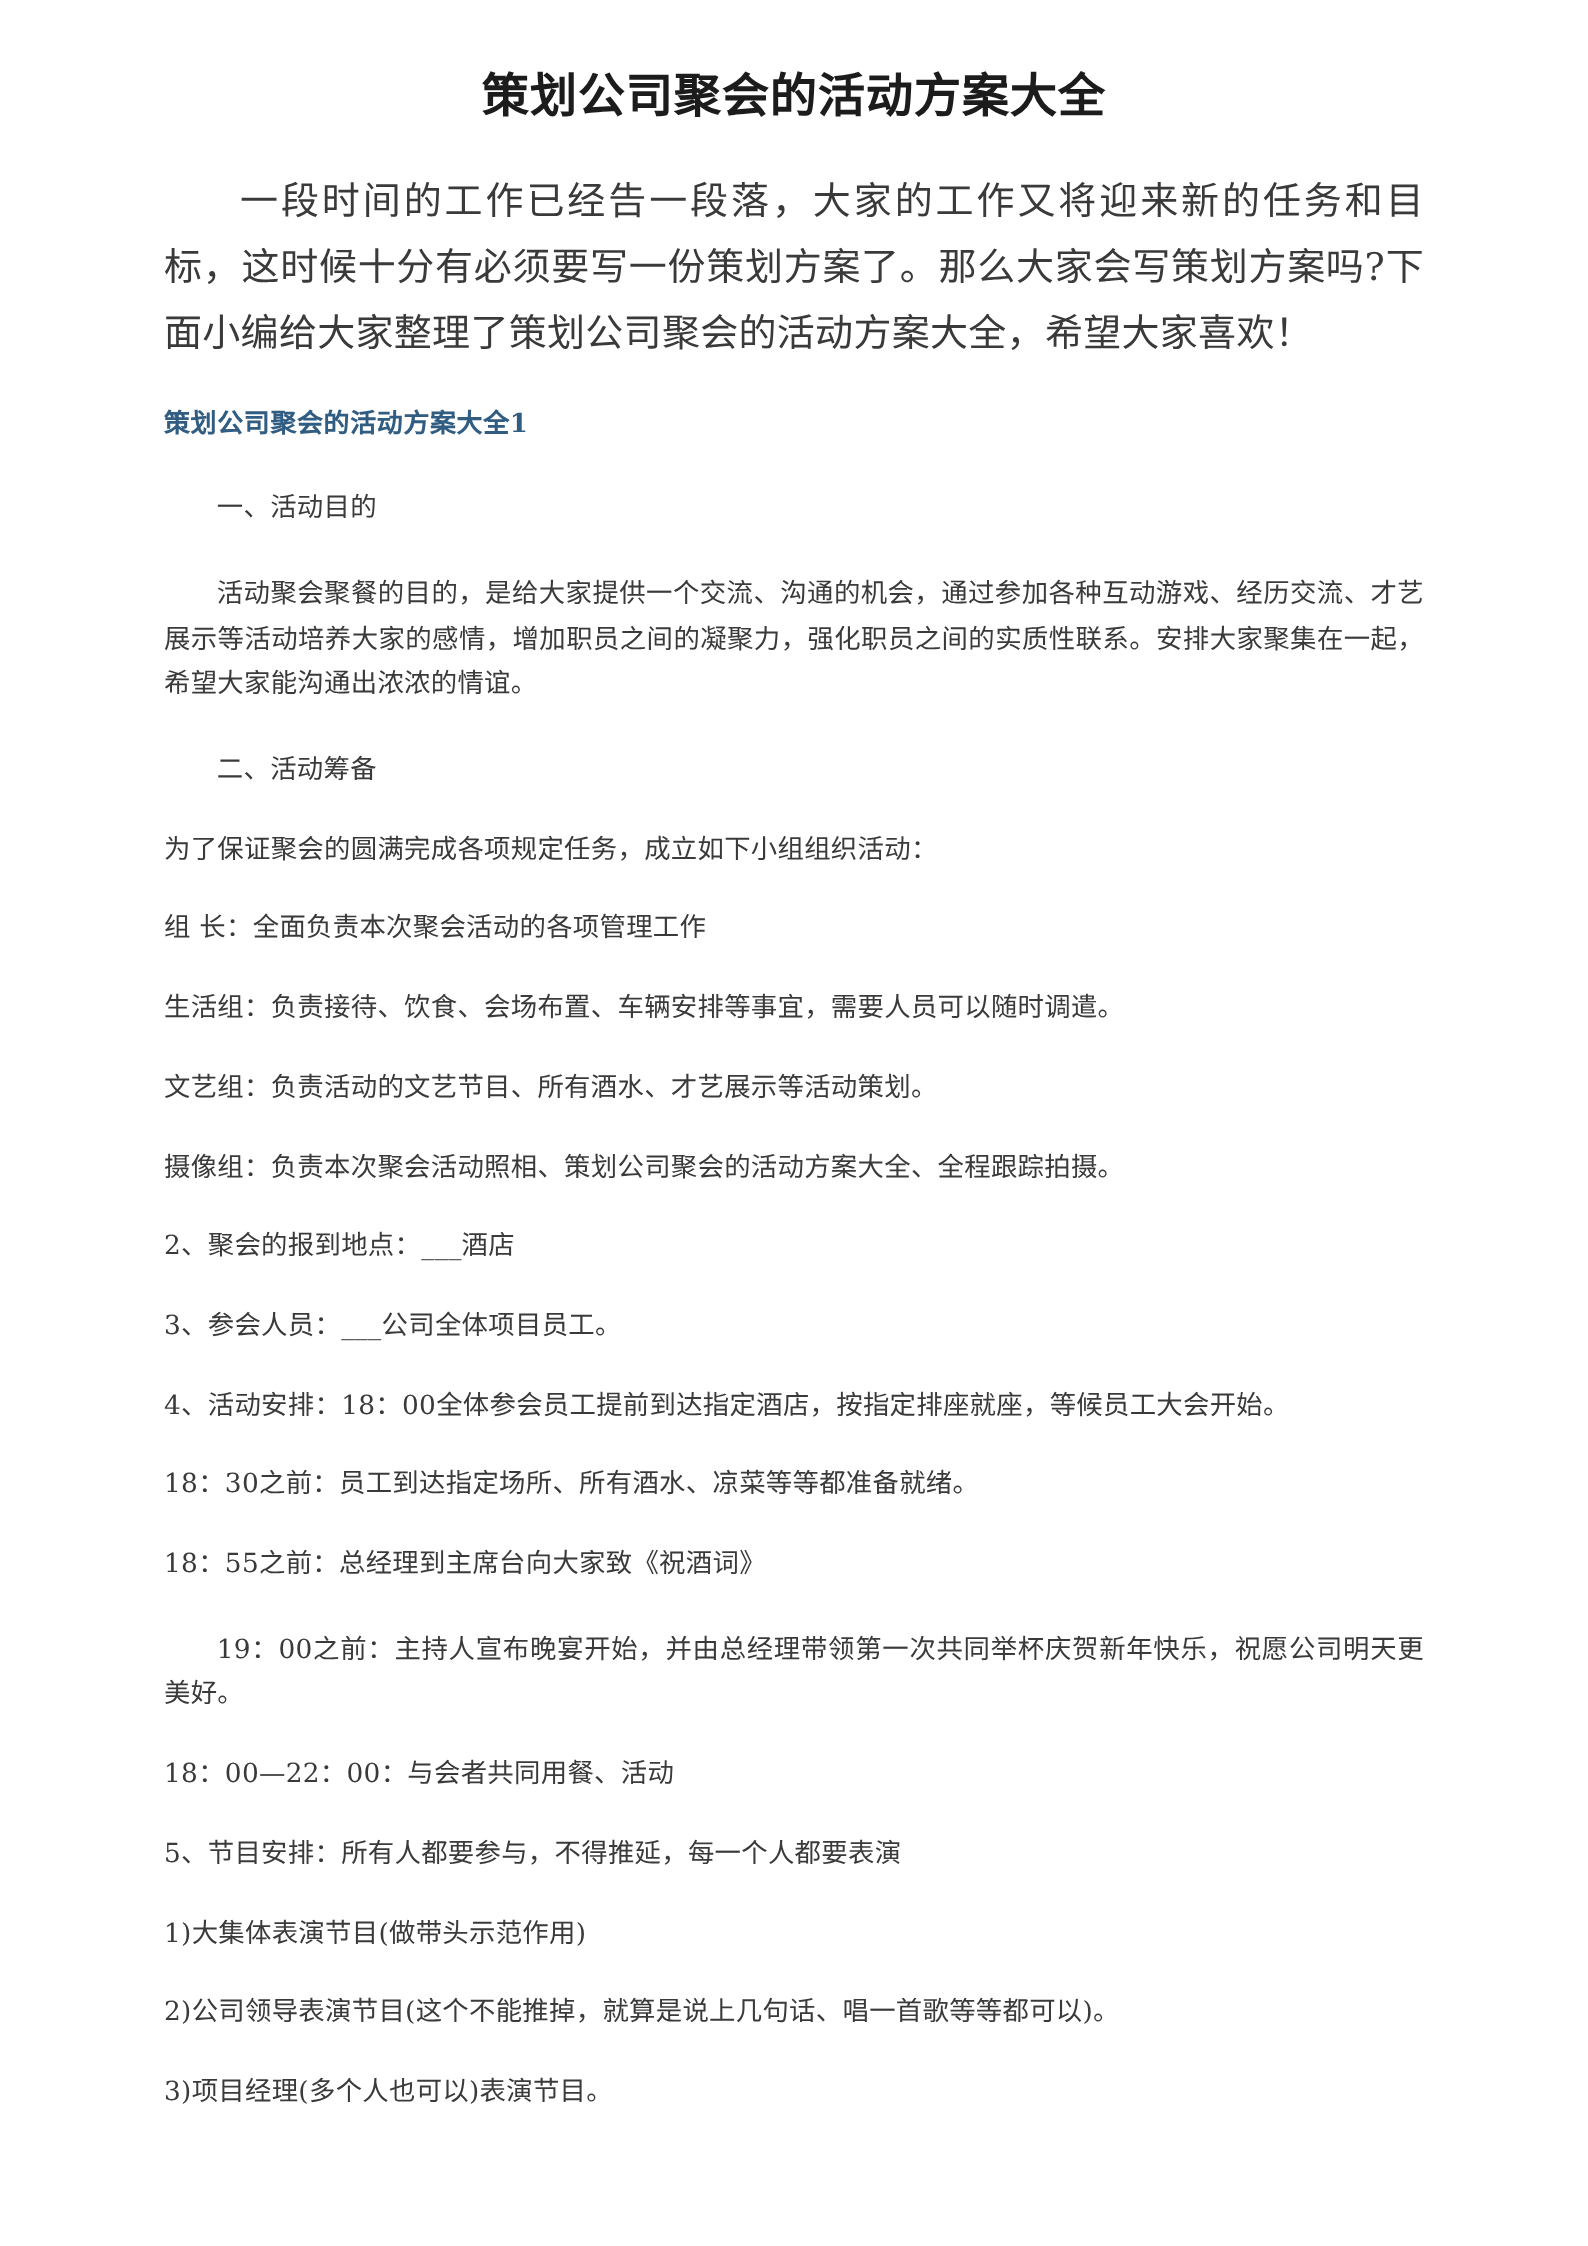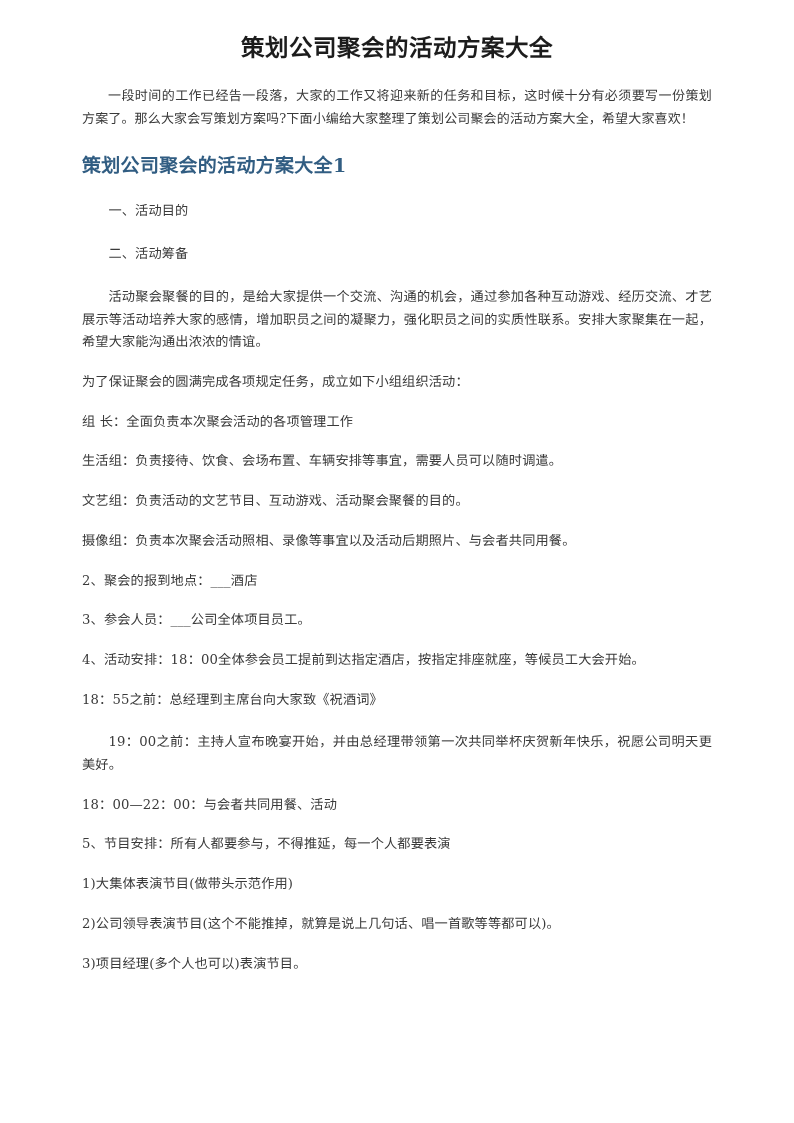--- a/index.html
+++ b/index.html
@@ -29,31 +29,31 @@
     font-weight: bold;
     color: #1c1c1c;
     text-align: center;
     letter-spacing: 0.5px;
     line-height: 1.25;
     margin: 0 0 0 0;
     padding-top: 8px;
   }
   .intro {
     margin: 22px 0 0 0;
-    font-size: 13px;
+    font-size: 19px;
     line-height: 1.72;
     text-align: justify;
     text-justify: inter-ideograph;
     text-indent: 2em;
     color: #3a3a3a;
     letter-spacing: 0.15px;
   }
   .section-heading {
     margin: 20px 0 0 0;
-    font-size: 19px;
+    font-size: 13px;
     font-weight: bold;
     color: #315d82;
     line-height: 1.6;
     letter-spacing: 0.3px;
   }
   .para {
     margin: 0;
     padding: 0;
     font-size: 13.2px;
     line-height: 1.72;
@@ -76,43 +76,44 @@
 <div class="page">
 
   <h1 class="doc-title">策划公司聚会的活动方案大全</h1>
 
   <p class="intro">一段时间的工作已经告一段落，大家的工作又将迎来新的任务和目标，这时候十分有必须要写一份策划方案了。那么大家会写策划方案吗?下面小编给大家整理了策划公司聚会的活动方案大全，希望大家喜欢！</p>
 
   <h2 class="section-heading">策划公司聚会的活动方案大全1</h2>
 
   <p class="para blk indent">一、活动目的</p>
 
+  <p class="para blk indent">活动聚会聚餐的目的，是给大家提供一个交流、沟通的机会，通过参加各种互动游戏、经历交流、才艺展示等活动培养大家的感情，增加职员之间的凝聚力，强化职员之间的实质性联系。安排大家聚集在一起，希望大家能沟通出浓浓的情谊。</p>
+
   <p class="para blk indent">二、活动筹备</p>
-
-  <p class="para blk indent">活动聚会聚餐的目的，是给大家提供一个交流、沟通的机会，通过参加各种互动游戏、经历交流、才艺展示等活动培养大家的感情，增加职员之间的凝聚力，强化职员之间的实质性联系。安排大家聚集在一起，希望大家能沟通出浓浓的情谊。</p>
 
   <p class="para blk">为了保证聚会的圆满完成各项规定任务，成立如下小组组织活动：</p>
 
   <p class="para blk">组 长：全面负责本次聚会活动的各项管理工作</p>
 
 
   <p class="para blk">生活组：负责接待、饮食、会场布置、车辆安排等事宜，需要人员可以随时调遣。</p>
 
-  <p class="para blk">文艺组：负责活动的文艺节目、互动游戏、活动聚会聚餐的目的。</p>
+  <p class="para blk">文艺组：负责活动的文艺节目、所有酒水、才艺展示等活动策划。</p>
 
-  <p class="para blk">摄像组：负责本次聚会活动照相、录像等事宜以及活动后期照片、与会者共同用餐。</p>
+  <p class="para blk">摄像组：负责本次聚会活动照相、策划公司聚会的活动方案大全、全程跟踪拍摄。</p>
 
 
 
   <p class="para blk">2、聚会的报到地点：___酒店</p>
 
   <p class="para blk">3、参会人员：___公司全体项目员工。</p>
 
   <p class="para blk">4、活动安排：18：00全体参会员工提前到达指定酒店，按指定排座就座，等候员工大会开始。</p>
 
+  <p class="para blk">18：30之前：员工到达指定场所、所有酒水、凉菜等等都准备就绪。</p>
 
   <p class="para blk">18：55之前：总经理到主席台向大家致《祝酒词》</p>
 
   <p class="para blk indent">19：00之前：主持人宣布晚宴开始，并由总经理带领第一次共同举杯庆贺新年快乐，祝愿公司明天更美好。</p>
 
   <p class="para blk">18：00—22：00：与会者共同用餐、活动</p>
 
   <p class="para blk">5、节目安排：所有人都要参与，不得推延，每一个人都要表演</p>
 
   <p class="para blk">1)大集体表演节目(做带头示范作用)</p>

